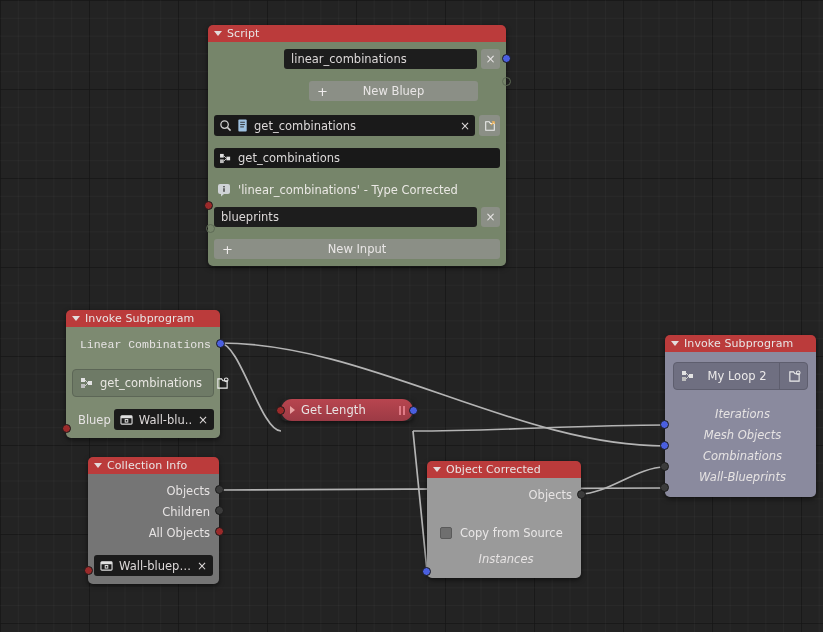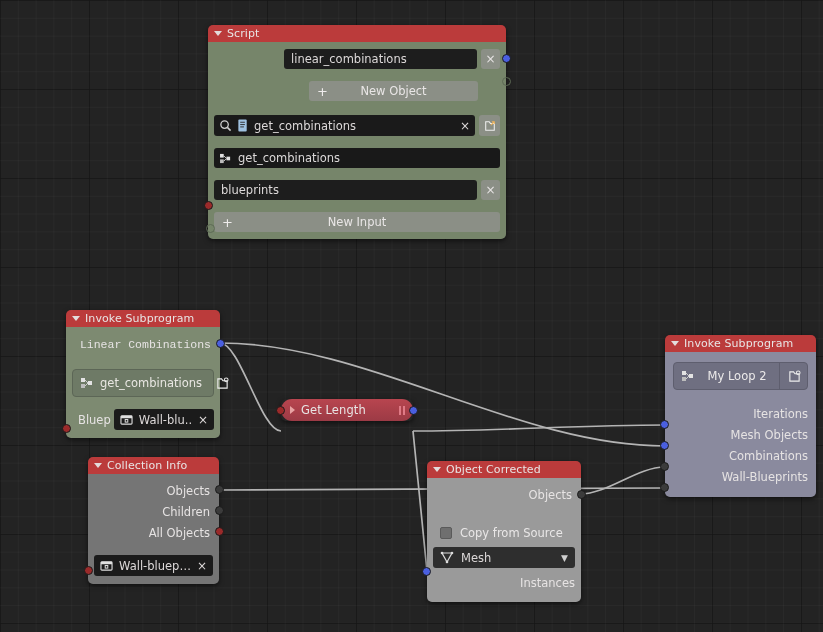--- a/index.html
+++ b/index.html
@@ -126,21 +126,21 @@
     gap: 6px;
   }
   .sel-btn .name { color: #e9e7e3; font-size: 11.5px; flex: 1; }
   .sel-btn .divider { width: 1px; height: 26px; background: #5c6656; }
   .sel-btn-blue { background: #6f6f81; border: 1px solid #5e5e6e; border-radius: 4px; height: 28px; display: flex; align-items: center; padding: 0 4px; gap: 6px; }
   .sel-btn-blue .name { color: #eceaea; font-size: 11.5px; flex: 1; text-align: center; }
   .sel-btn-blue .divider { width: 1px; height: 26px; background: #5e5e6e; }
 
   .sock-label { color: #e6e3e3; font-size: 11.5px; }
   .out-row { display: flex; justify-content: flex-end; align-items: center; height: 21px; padding-right: 3px; }
-  .in-row  { display: flex; justify-content: flex-end; align-items: center; height: 21px; padding-left: 4px; }
+  .in-row  { display: flex; justify-content: center; align-items: center; height: 21px; padding-left: 4px; font-style: italic; }
 
   .socket {
     position: absolute;
     width: 9px; height: 9px;
     border-radius: 50%;
     border: 1px solid #1b1b1b;
     z-index: 20;
   }
   .s-blue { background: #4a5fe0; }
   .s-red  { background: #9b2a2a; }
@@ -207,21 +207,21 @@
           <span class="txt">linear_combinations</span>
         </div>
         <div class="btn-x">
           <span>×</span>
         </div>
       </div>
 
       <div class="row" style="padding-left:95px; padding-right:22px;">
         <div class="btn-gray" style="flex:1;">
           <span class="plus">+</span>
-          <span class="lbl">New Object</span>
+          <span class="lbl">New Bluep</span>
         </div>
       </div>
 
       <div class="row" style="margin-top:14px;">
         <div class="search-box">
           <span>
             <svg class="icn" width="13" height="13" viewBox="0 0 14 14">
               <circle cx="6" cy="6" r="4" fill="none" stroke="#cfcfcf" stroke-width="1.4"></circle>
               <line x1="9" y1="9" x2="12.5" y2="12.5" stroke="#cfcfcf" stroke-width="1.6"></line>
             </svg>
@@ -253,20 +253,31 @@
               <rect x="0" y="7" width="4" height="4" fill="#bdbdbd"></rect>
               <rect x="7" y="4" width="4" height="4" fill="#e3e3e3"></rect>
               <line x1="4" y1="3" x2="7" y2="6" stroke="#cfcfcf" stroke-width="1"></line>
               <line x1="4" y1="9" x2="7" y2="6" stroke="#cfcfcf" stroke-width="1"></line>
             </svg>
           </span>
           <span class="txt">get_combinations</span>
         </div>
       </div>
 
+      <div class="info-row">
+        <span>
+          <svg class="icn" width="14" height="14" viewBox="0 0 14 14">
+            <rect x="1" y="1" width="12" height="10" rx="2" fill="#cfd3d6"></rect>
+            <path d="M4,11 L4,13.5 L7,11 Z" fill="#cfd3d6"></path>
+            <rect x="6.3" y="3" width="1.4" height="1.4" fill="#3a3a3a"></rect>
+            <rect x="6.3" y="5.2" width="1.4" height="3.6" fill="#3a3a3a"></rect>
+          </svg>
+        </span>
+        <span>'linear_combinations' - Type Corrected</span>
+      </div>
 
       <div class="row" style="margin-top:6px;">
         <div class="field">
           <span class="txt">blueprints</span>
         </div>
         <div class="btn-x">
           <span>×</span>
         </div>
       </div>
 
@@ -384,32 +395,20 @@
       <span>Object Corrected</span>
     </div>
     <div class="node-body" style="padding:6px 6px 9px 6px;">
       <div class="out-row" style="height:22px;">
         <span class="sock-label">Objects</span>
       </div>
       <div class="chk-row" style="margin-top:16px;">
         <span class="chk"></span>
         <span>Copy from Source</span>
       </div>
-      <div class="dropdown" style="margin-top:3px;">
-        <span>
-          <svg class="icn" width="14" height="13" viewBox="0 0 14 13">
-            <path d="M2,2 L12,2 L7,11 Z" fill="none" stroke="#dcdcdc" stroke-width="1.2"></path>
-            <circle cx="2" cy="2" r="1.3" fill="#dcdcdc"></circle>
-            <circle cx="12" cy="2" r="1.3" fill="#dcdcdc"></circle>
-            <circle cx="7" cy="11" r="1.3" fill="#dcdcdc"></circle>
-          </svg>
-        </span>
-        <span>Mesh</span>
-        <span class="caret">▼</span>
-      </div>
       <div class="in-row" style="margin-top:4px;">
         <span class="sock-label">Instances</span>
       </div>
     </div>
     <div class="socket s-gray" style="left:150px; top:29px;"></div>
     <div class="socket s-blue" style="left:-5px; top:106px;"></div>
   </div>
 
   <div class="node n-invoke-blue" style="left:665px; top:335px; width:151px;">
     <div class="node-header">

